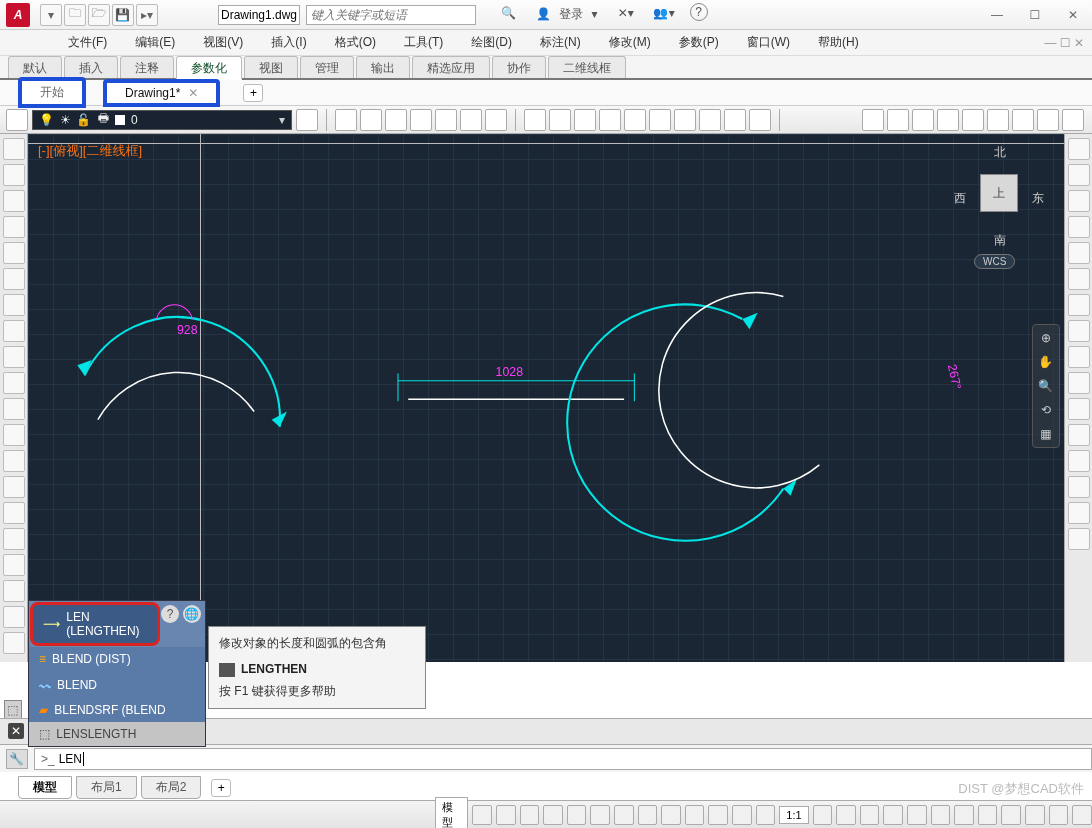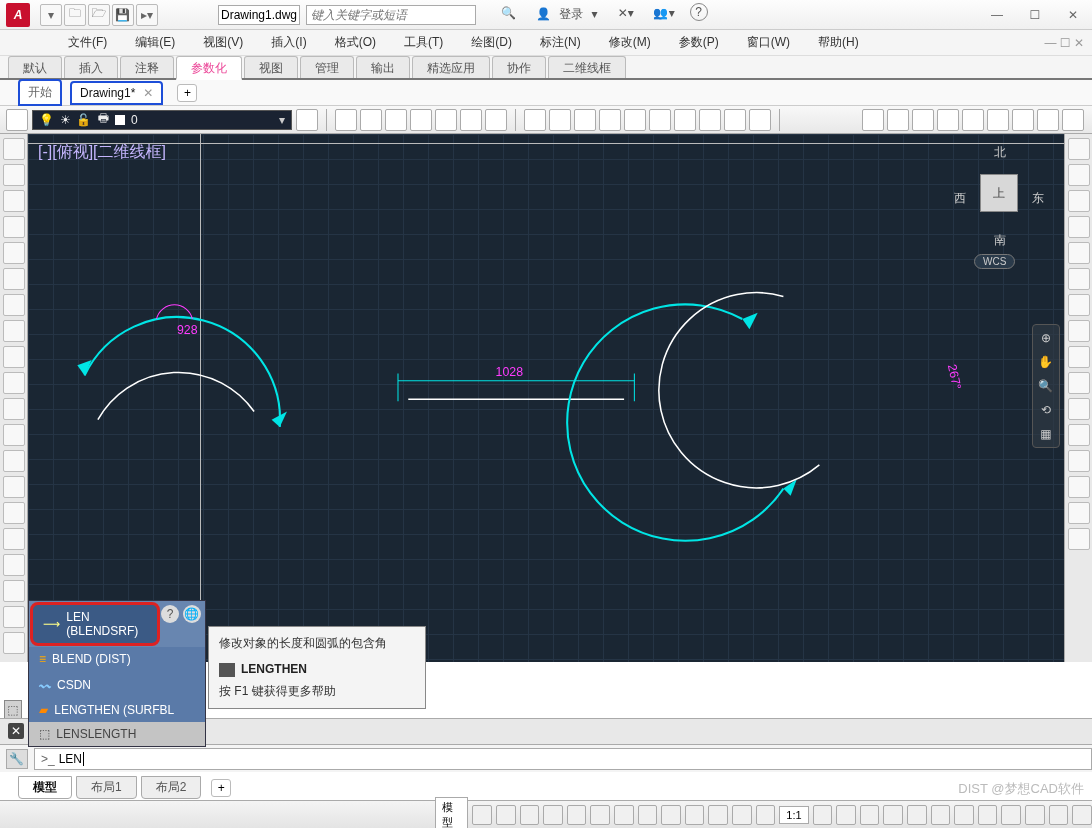--- a/index.html
+++ b/index.html
@@ -11,38 +11,38 @@
 .tbtitle{margin-left:60px;padding:2px 2px;background:#fff;border:1px solid #aaa}
 .tbsearch{margin-left:6px;width:170px;height:20px;border:1px solid #aaa;font-style:italic;color:#888;padding:0 4px}
 .tbicons{display:flex;gap:10px;margin-left:20px;color:#555}
 .tbicons span{border:1px solid transparent;padding:2px 4px}
 .wincontrols{margin-left:auto;display:flex}
 .wincontrols div{width:38px;height:28px;display:flex;align-items:center;justify-content:center;color:#666}
 .menubar{height:26px;background:#f5f5f5;display:flex;align-items:center;padding-left:60px;gap:12px;border-bottom:1px solid #ddd}
 .menubar span{padding:4px 8px;color:#333}
 .ribtabs{height:24px;background:#f5f5f5;display:flex;padding-left:8px;border-bottom:2px solid #777}
 .ribtab{padding:3px 14px;border:1px solid #bbb;border-bottom:none;background:#eaeaea;margin-right:2px;border-radius:3px 3px 0 0;color:#555}
-.ribtab.active{background:#fff;border-bottom:2px solid #fff;margin-bottom:-2px;color:#ec4899}
+.ribtab.active{background:#fff;border-bottom:2px solid #fff;margin-bottom:-2px;color:#14532d}
 .doctabs{height:26px;background:#f9f9f9;display:flex;align-items:center;padding-left:18px;border-bottom:1px solid #ccc}
-.dtab{padding:3px 8px;border:2px solid #1d4ed8;background:#fff;margin-right:8px;border-radius:4px 4px 0 0;color:#666}
+.dtab{padding:3px 18px;border:4px solid #1d4ed8;background:#fff;margin-right:17px;border-radius:4px 4px 0 0;color:#666}
 .dtab.active{color:#111}
 .dtab .x{margin-left:8px;color:#999}
 .plusbtn{width:20px;height:18px;border:1px solid #bbb;background:#fff;border-radius:3px;display:flex;align-items:center;justify-content:center;margin-left:6px}
 .proprow{height:28px;background:linear-gradient(#f8f8f8,#e8e8e8);display:flex;align-items:center;border-bottom:1px solid #aaa;padding-left:6px;gap:4px}
 .pbtn{width:22px;height:22px;border:1px solid #aaa;background:#fff;border-radius:2px}
 .layersel{width:260px;height:20px;background:#1a2332;color:#eee;border:1px solid #555;display:flex;align-items:center;padding:0 6px;gap:6px}
 .layersel .dd{margin-left:auto;color:#ccc}
 .psep{width:1px;height:22px;background:#aaa;margin:0 4px}
 .main{position:relative;height:528px;display:flex}
 .lefttool{width:28px;background:#e9e9e9;border-right:1px solid #aaa;display:flex;flex-direction:column;gap:4px;padding-top:4px;align-items:center}
 .tb{width:22px;height:22px;background:#f8f8f8;border:1px solid #bbb;border-radius:2px}
 .righttool{width:28px;background:#e9e9e9;border-left:1px solid #aaa;display:flex;flex-direction:column;gap:4px;padding-top:4px;align-items:center}
 .canvas{flex:1;background:#1a2633;position:relative;overflow:hidden}
 .grid{position:absolute;inset:0;background-image:linear-gradient(#253445 1px,transparent 1px),linear-gradient(90deg,#253445 1px,transparent 1px);background-size:25px 25px}
-.vplabel{position:absolute;top:8px;left:10px;color:#c4b5fd;font-size:16px}
+.vplabel{position:absolute;top:8px;left:10px;color:#f97316;font-size:13px}
 .viewcube{position:absolute;top:10px;right:20px;width:90px;height:130px;color:#ccc;text-align:center}
 .viewcube .n{position:absolute;top:0;left:40px}
 .viewcube .s{position:absolute;top:88px;left:40px}
 .viewcube .w{position:absolute;top:46px;left:0}
 .viewcube .e{position:absolute;top:46px;right:0}
 .viewcube .cube{position:absolute;top:30px;left:26px;width:38px;height:38px;background:#d8d8d8;border:1px solid #888;display:flex;align-items:center;justify-content:center;color:#444}
 .viewcube .wcs{position:absolute;top:110px;left:20px;padding:1px 8px;border:1px solid #777;border-radius:8px;background:#2a3a4a;font-size:10px}
 .navbar{position:absolute;right:4px;top:190px;width:28px;background:rgba(50,60,70,.6);border:1px solid #555;border-radius:4px;padding:6px 0;display:flex;flex-direction:column;gap:10px;align-items:center;color:#ccc}
 .crosshair-v{position:absolute;left:172px;top:0;bottom:0;width:1px;background:#bbb}
 .crosshair-h{position:absolute;left:0;right:0;top:9px;height:1px;background:#bbb}
@@ -269,36 +269,36 @@
       <div class="tb"></div>
       <div class="tb"></div>
       <div class="tb"></div>
   </div>
 </div>
 
 <div class="autoc">
   <div class="actop">
     <div class="acitem sel">
         <span style="color:#ff8">⟶</span>
-        <span>LEN (BLENDSRF)</span>
+        <span>LEN (LENGTHEN)</span>
       </div>
     <div class="h">?</div>
     <div class="h">🌐</div>
   </div>
   <div class="acitem">
       <span style="color:#fa0">≡</span>
       <span>BLEND (DIST)</span>
     </div>
   <div class="acitem">
       <span style="color:#8cf">〰</span>
-      <span>CSDN</span>
+      <span>BLEND</span>
     </div>
   <div class="acitem">
       <span style="color:#f80">▰</span>
-      <span>LENGTHEN (SURFBL</span>
+      <span>BLENDSRF (BLEND</span>
     </div>
   <div class="acitem" style="background:#c4c4c4;color:#444">
       <span>⬚</span>
       <span>LENSLENGTH</span>
     </div>
 </div>
 
 <div class="tooltip">
   <div class="tt1">修改对象的长度和圆弧的包含角</div>
   <div class="tt2"><span class="tticon"></span><span>LENGTHEN</span></div>

